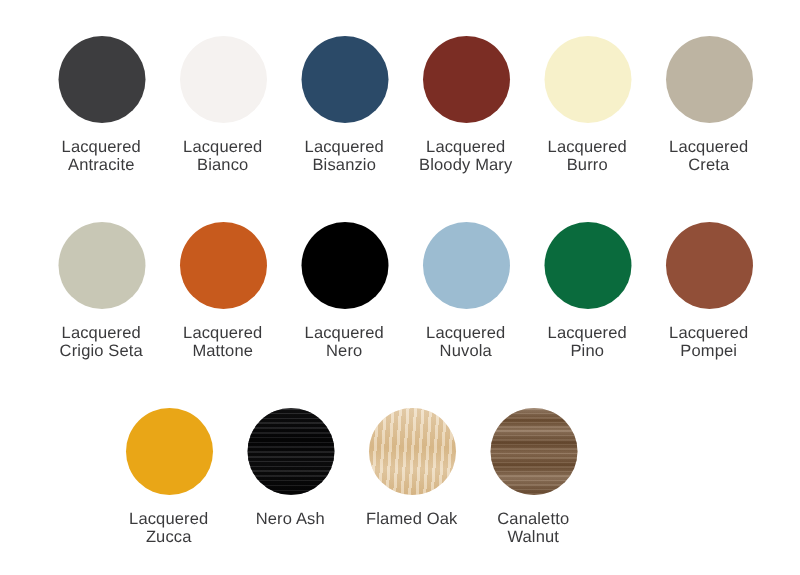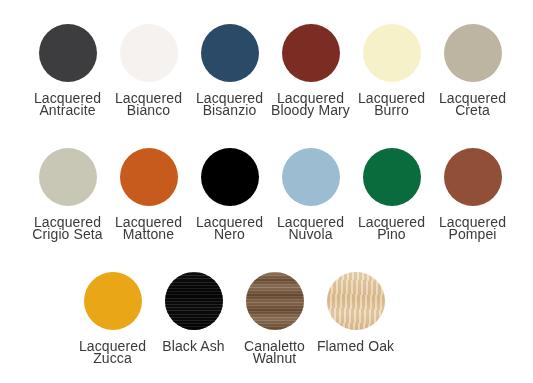--- a/index.html
+++ b/index.html
@@ -45,21 +45,21 @@
     width: 58px;
     height: 58px;
     border-radius: 50%;
     overflow: hidden;
     position: relative;
     flex: none;
   }
 
   .swatch-label {
     margin-top: 11px;
-    font-size: 14px;
+    font-size: 11px;
     line-height: 11.6px;
     color: #3a3a3c;
     text-align: center;
     letter-spacing: 0.1px;
     white-space: pre-line;
     font-weight: 400;
   }
 
   
   .tex {
@@ -211,30 +211,30 @@
   <div class="swatch-row row-3">
       <div class="swatch-cell">
         <div class="swatch-disc" style="background-color: rgb(233, 166, 23);"></div>
         <div class="swatch-label">Lacquered
 Zucca</div>
       </div>
       <div class="swatch-cell">
         <div class="swatch-disc" style="background-color: rgb(13, 13, 15);">
           <div class="tex tex-blackash"></div>
         </div>
-        <div class="swatch-label">Black Ash</div>
+        <div class="swatch-label">Nero Ash</div>
+      </div>
+      <div class="swatch-cell">
+        <div class="swatch-disc" style="background-color: rgb(227, 197, 150);">
+          <div class="tex tex-oak"></div>
+        </div>
+        <div class="swatch-label">Flamed Oak</div>
       </div>
       <div class="swatch-cell">
         <div class="swatch-disc" style="background-color: rgb(125, 92, 62);">
           <div class="tex tex-walnut"></div>
         </div>
         <div class="swatch-label">Canaletto
 Walnut</div>
       </div>
-      <div class="swatch-cell">
-        <div class="swatch-disc" style="background-color: rgb(227, 197, 150);">
-          <div class="tex tex-oak"></div>
-        </div>
-        <div class="swatch-label">Flamed Oak</div>
-      </div>
     </div>
 
 </div>
 
 </body></html>

